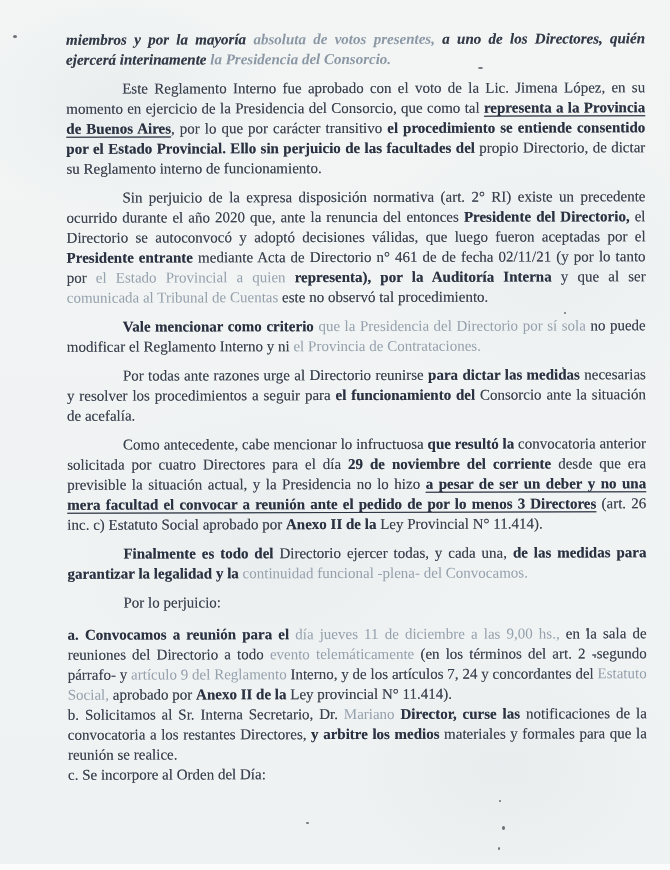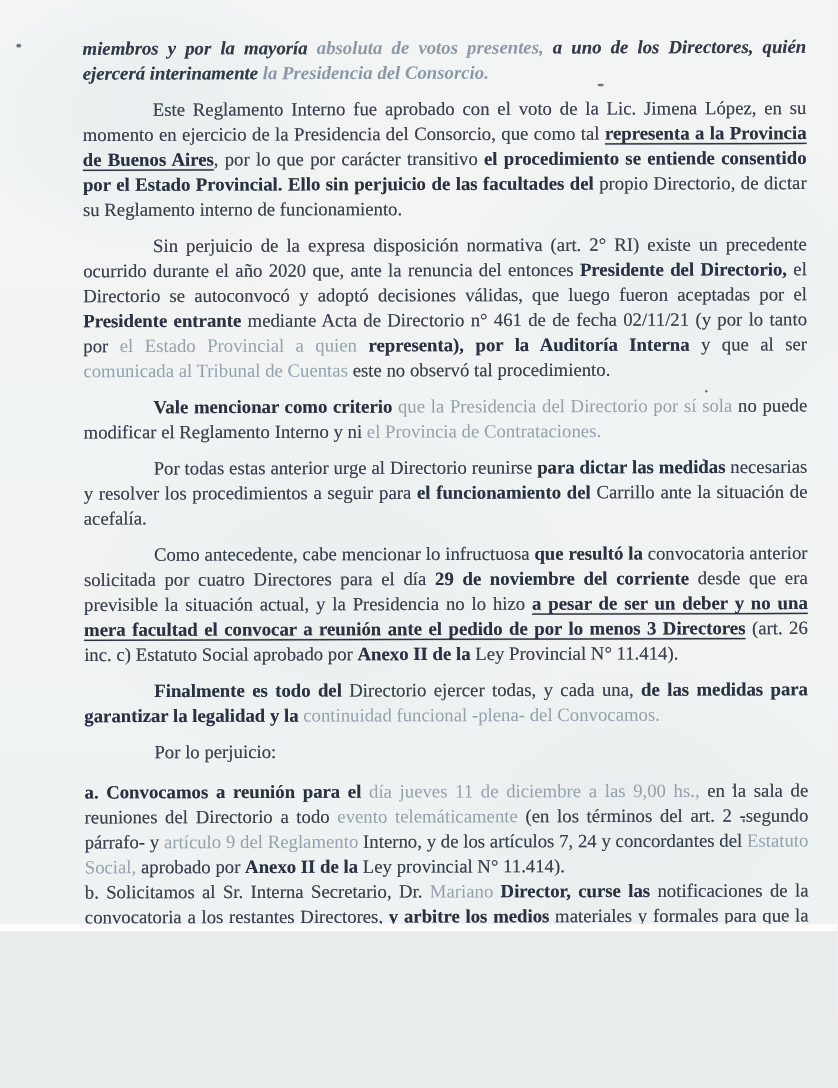--- a/index.html
+++ b/index.html
@@ -2,21 +2,21 @@
 <html lang="es"><head>
 <meta charset="utf-8">
 <style>
   html,body{margin:0;padding:0;}
   body{
     width:670px;height:870px;overflow:hidden;
     font-family:"Liberation Serif", serif;
     background:#e9ecec;
   }
   .page{
-    position:relative;width:670px;height:745px;overflow:hidden;
+    position:relative;width:670px;height:870px;overflow:hidden;
     background:#f1f4f3;
     background-image:
       radial-gradient(220px 160px at 18% 12%, rgba(205,215,224,.25), rgba(205,215,224,0) 70%),
       radial-gradient(260px 200px at 82% 30%, rgba(208,218,226,.20), rgba(208,218,226,0) 70%),
       radial-gradient(300px 220px at 40% 62%, rgba(210,219,226,.22), rgba(210,219,226,0) 70%),
       radial-gradient(240px 180px at 75% 88%, rgba(206,216,224,.22), rgba(206,216,224,0) 70%),
       linear-gradient(#f2f5f4, #eff2f2);
   }
   .bottom-strip{
     position:absolute;left:0;bottom:0;width:670px;height:6px;background:#fcfcfc;
@@ -44,21 +44,21 @@
 </style>
 </head>
 <body>
 
 <div class="page">
   <div id="doc-body" class="doc">
       <p class="blk-continuation"><span class="s-bi">miembros y por la mayoría </span><span class="s-fi">absoluta de votos presentes, </span><span class="s-bi">a uno de los Directores, quién ejercerá interinamente </span><span class="s-fi">la Presidencia del Consorcio.</span></p>
       <p class="blk-body"><span class="s-n">Este Reglamento Interno fue aprobado con el voto de la Lic. Jimena López, en su momento en ejercicio de la Presidencia del Consorcio, que como tal </span><span class="s-bu">representa a la Provincia de Buenos Aires</span><span class="s-n">, por lo que por carácter transitivo </span><span class="s-b">el procedimiento se entiende consentido por el Estado Provincial. Ello sin perjuicio de las facultades del </span><span class="s-n">propio Directorio, de dictar su Reglamento interno de funcionamiento.</span></p>
       <p class="blk-body"><span class="s-n">Sin perjuicio de la expresa disposición normativa (art. 2° RI) existe un precedente ocurrido durante el año 2020 que, ante la renuncia del entonces </span><span class="s-b">Presidente del Directorio, </span><span class="s-n">el Directorio se autoconvocó y adoptó decisiones válidas, que luego fueron aceptadas por el </span><span class="s-b">Presidente entrante</span><span class="s-n"> mediante Acta de Directorio n° 461 de de fecha 02/11/21 (y por lo tanto por </span><span class="s-f">el Estado Provincial a quien </span><span class="s-b">representa), por la </span><span class="s-b">Auditoría Interna </span><span class="s-n">y que al ser </span><span class="s-f">comunicada al Tribunal de Cuentas </span><span class="s-n">este no observó tal procedimiento.</span></p>
       <p class="blk-body"><span class="s-b">Vale mencionar como criterio </span><span class="s-f">que la Presidencia del Directorio por sí sola </span><span class="s-n">no puede modificar el Reglamento Interno y ni </span><span class="s-f">el Provincia de Contrataciones.</span></p>
-      <p class="blk-body"><span class="s-n">Por todas estas anterior urge al Directorio reunirse </span><span class="s-b">para dictar las medidas </span><span class="s-n">necesarias y resolver los procedimientos a seguir para </span><span class="s-b">el funcionamiento del </span><span class="s-n">Carrillo </span><span class="s-n">ante la situación de acefalía.</span></p>
+      <p class="blk-body"><span class="s-n">Por todas ante razones urge al Directorio reunirse </span><span class="s-b">para dictar las medidas </span><span class="s-n">necesarias y resolver los procedimientos a seguir para </span><span class="s-b">el funcionamiento del </span><span class="s-n">Consorcio </span><span class="s-n">ante la situación de acefalía.</span></p>
       <p class="blk-body"><span class="s-n">Como antecedente, cabe mencionar lo infructuosa </span><span class="s-b">que resultó la </span><span class="s-n">convocatoria anterior solicitada por cuatro Directores para el día </span><span class="s-b">29 de noviembre del corriente </span><span class="s-n">desde que era previsible la situación actual, y la Presidencia no lo hizo </span><span class="s-bu">a pesar de ser un deber y no una mera facultad el convocar a reunión ante el pedido de por lo menos 3 Directores</span><span class="s-n"> (art. 26 inc. c) Estatuto Social aprobado por </span><span class="s-b">Anexo II de la </span><span class="s-n">Ley Provincial N° 11.414).</span></p>
       <p class="blk-body"><span class="s-b">Finalmente es todo del </span><span class="s-n">Directorio ejercer todas, y cada una, </span><span class="s-b">de las medidas para garantizar la legalidad y la </span><span class="s-f">continuidad funcional -plena- del Convocamos.</span></p>
       <p class="blk-lead"><span class="s-n">Por lo perjuicio:</span></p>
       <p class="blk-list"><span class="s-b">a. Convocamos a reunión para el </span><span class="s-f">día jueves 11 de diciembre a las 9,00 hs., </span><span class="s-n">en la sala de reuniones del Directorio a todo </span><span class="s-f">evento telemáticamente </span><span class="s-n">(en los términos del art. 2 -segundo párrafo- y </span><span class="s-f">artículo 9 del Reglamento </span><span class="s-n">Interno, y de los artículos 7, 24 y concordantes del </span><span class="s-f">Estatuto Social, </span><span class="s-n">aprobado por </span><span class="s-b">Anexo II de la </span><span class="s-n">Ley provincial N° 11.414).</span></p>
       <p class="blk-list"><span class="s-n">b. Solicitamos al Sr. Interna Secretario, Dr. </span><span class="s-f">Mariano </span><span class="s-b">Director, curse las </span><span class="s-n">notificaciones de la convocatoria a los restantes Directores, </span><span class="s-b">y arbitre los medios </span><span class="s-n">materiales y formales para que la reunión se realice.</span></p>
       <p class="blk-list"><span class="s-n">c. Se incorpore al Orden del Día:</span></p>
     </div>
   <div id="speck-layer">
       <div class="speck" style="left: 478px; top: 67px; width: 5px; height: 2px;"></div>
       <div class="speck" style="left: 564px; top: 312px; width: 2px; height: 2px;"></div>

